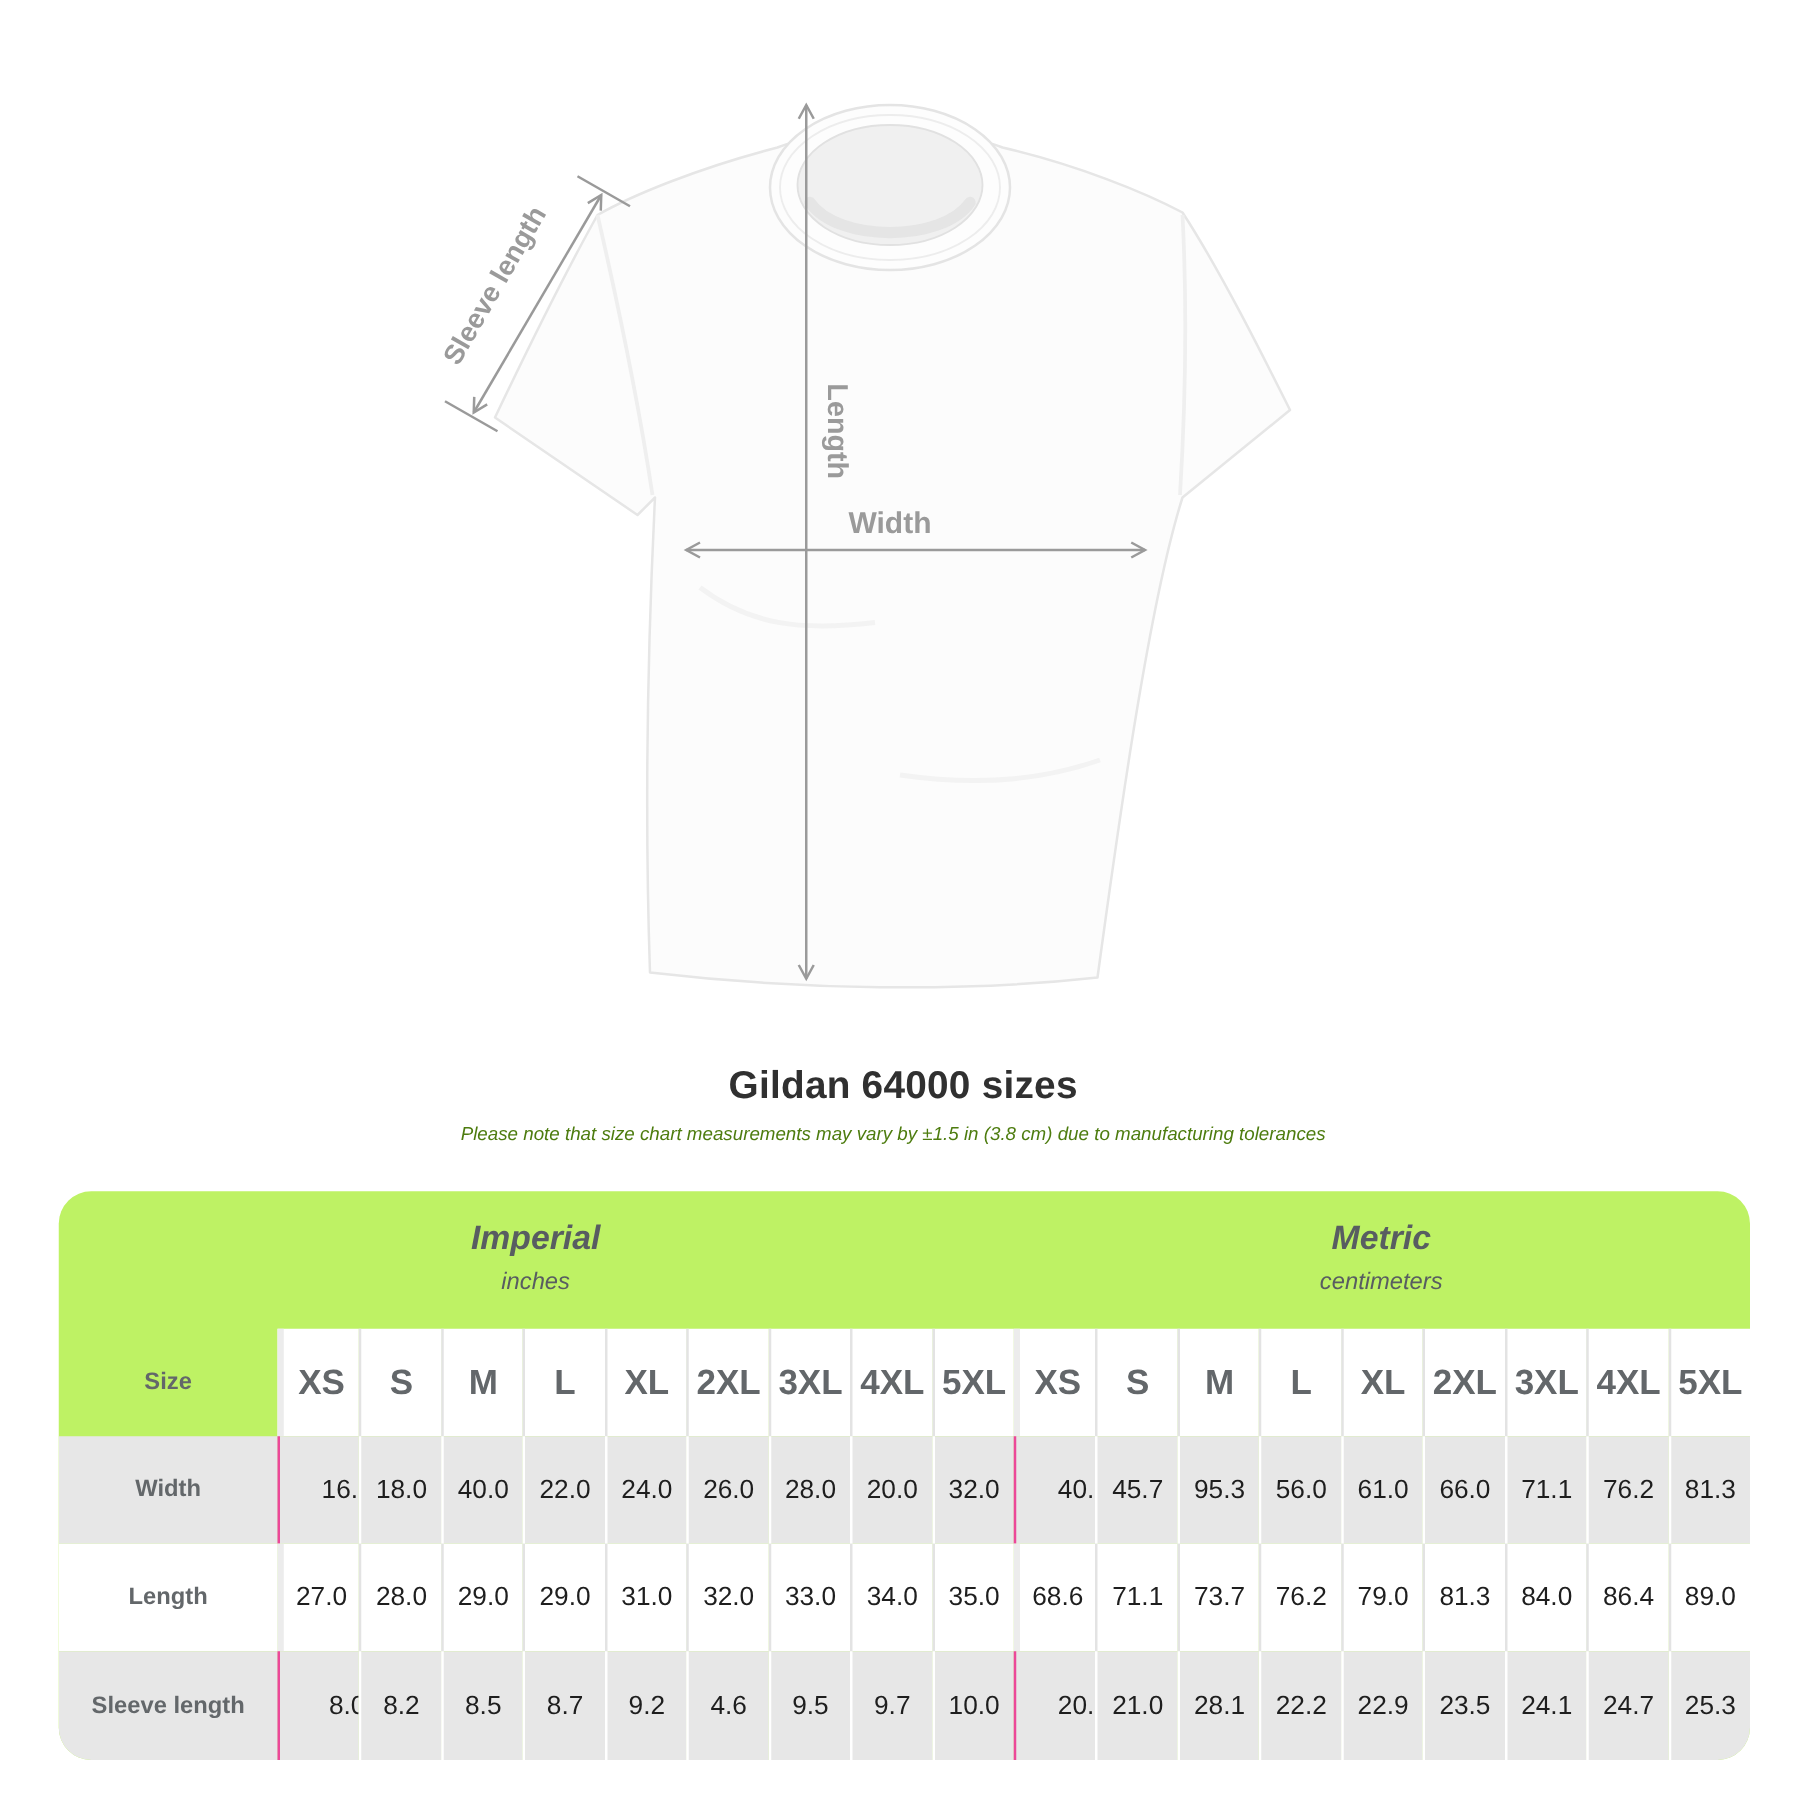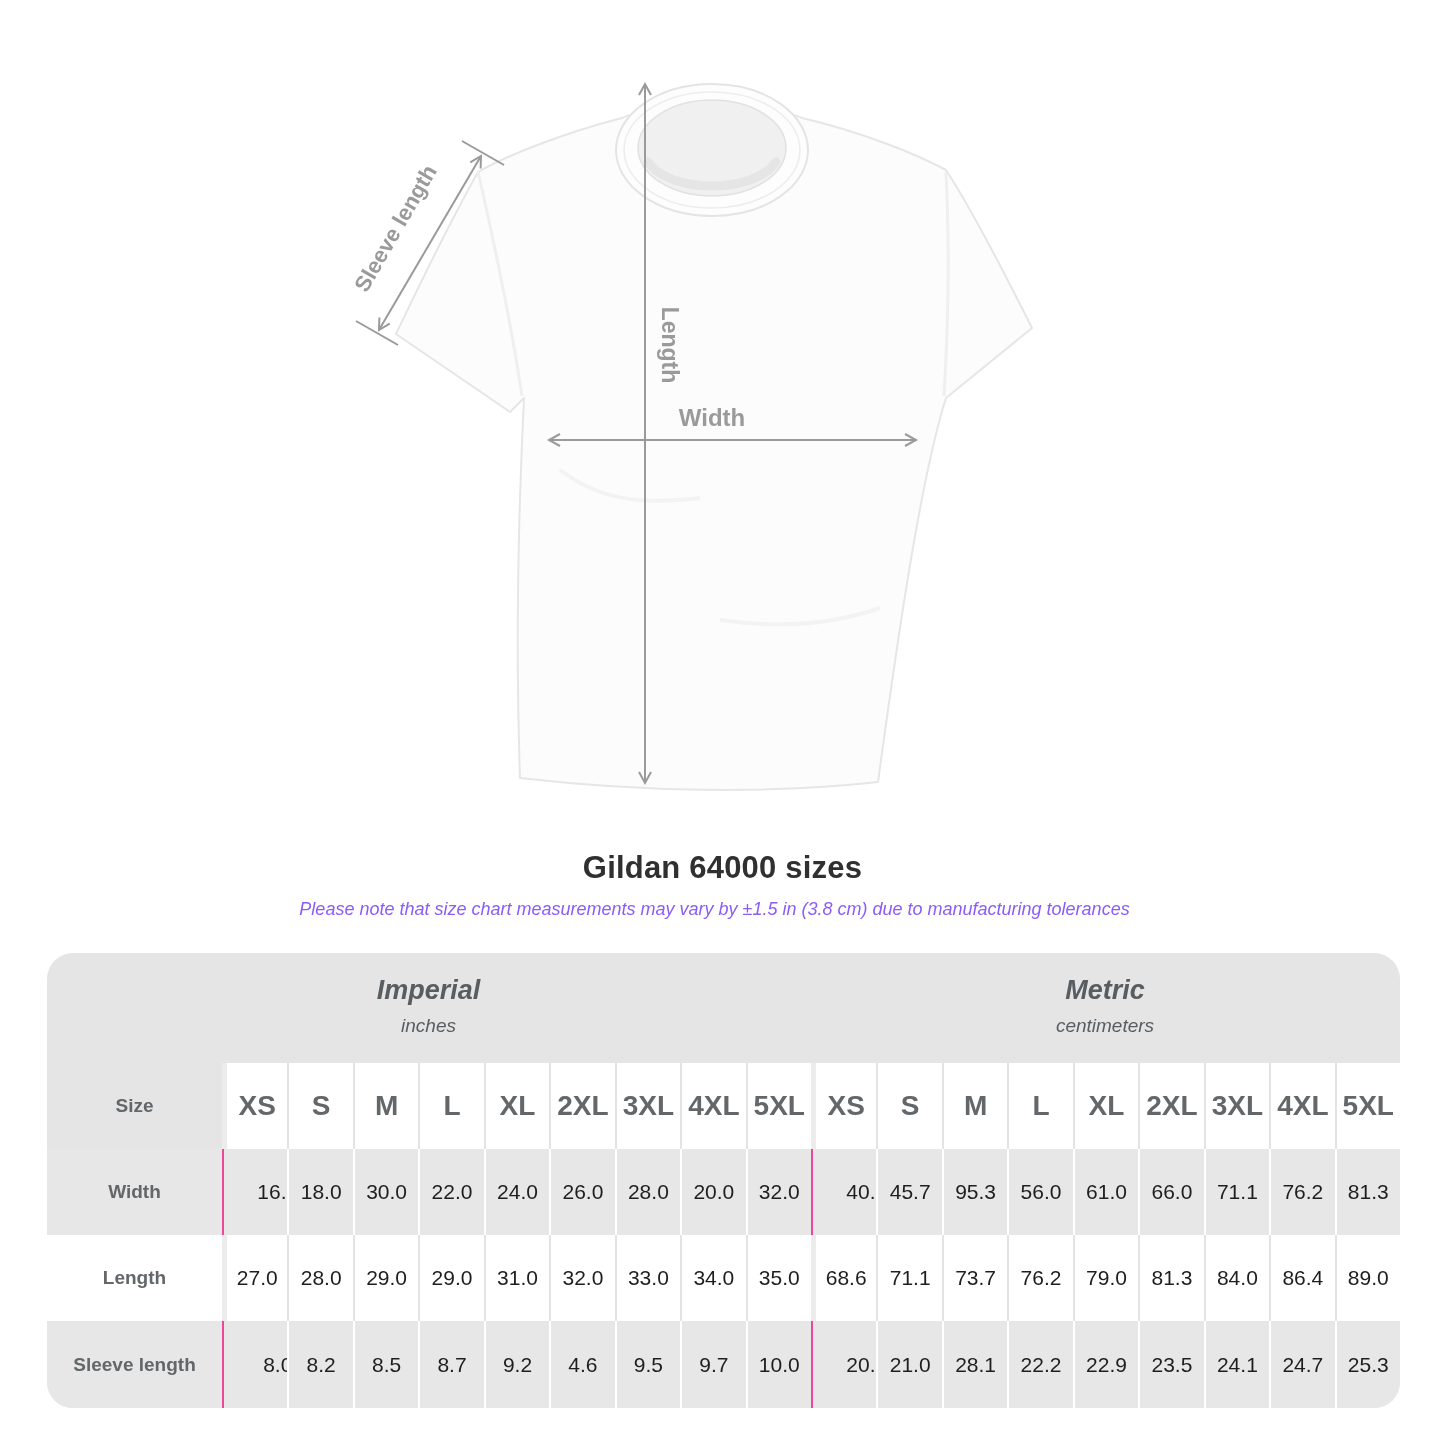--- a/index.html
+++ b/index.html
@@ -6,25 +6,25 @@
   .stage{
     position:relative;width:1445px;height:1445px;background:#ffffff;overflow:hidden;
     font-family:"Liberation Sans","DejaVu Sans",sans-serif;
   }
   
   .shirt-svg{position:absolute;top:0;left:0;}
   .measure-label{font-family:"Liberation Sans","DejaVu Sans",sans-serif;font-weight:bold;fill:#9a9a9a;}
   
   .caption{position:absolute;top:850px;left:0;width:100%;text-align:center;}
   .caption h1{margin:0;font-size:31px;font-weight:bold;color:#303030;letter-spacing:.2px;}
-  .caption p{margin:13px 16px 0 0;font-size:18px;font-style:italic;color:#8b5cf6;}
+  .caption p{margin:13px 16px 0 0;font-size:15px;font-style:italic;color:#4d7c0f;}
   
   .size-table{
     position:absolute;left:47px;top:953px;width:1353px;height:455px;
-    background:#e5e5e5;border-radius:26px;overflow:hidden;
+    background:#bef264;border-radius:26px;overflow:hidden;
   }
   .unit-band{position:absolute;top:0;left:0;height:110px;width:100%;}
   .unit-group{position:absolute;top:0;height:110px;text-align:center;}
   .unit-group.imperial{left:0;width:763px;}
   .unit-group.metric{left:763px;width:590px;}
   .unit-title{margin-top:22px;font-size:27px;font-weight:bold;font-style:italic;color:#585d61;}
   .unit-sub{margin-top:9px;font-size:19px;font-style:italic;color:#585d61;}
   .grid{
     position:absolute;top:110px;left:0;width:100%;height:345px;
     display:grid;grid-template-columns:175px repeat(18,1fr);
@@ -130,21 +130,21 @@
         <div class="cell rw head sep">M</div>
         <div class="cell rw head sep">L</div>
         <div class="cell rw head sep">XL</div>
         <div class="cell rw head sep">2XL</div>
         <div class="cell rw head sep">3XL</div>
         <div class="cell rw head sep">4XL</div>
         <div class="cell rw head sep">5XL</div>
         <div class="cell rg label">Width</div>
         <div class="cell rg val group">16.0</div>
         <div class="cell rg val sep">18.0</div>
-        <div class="cell rg val sep">30.0</div>
+        <div class="cell rg val sep">40.0</div>
         <div class="cell rg val sep">22.0</div>
         <div class="cell rg val sep">24.0</div>
         <div class="cell rg val sep">26.0</div>
         <div class="cell rg val sep">28.0</div>
         <div class="cell rg val sep">20.0</div>
         <div class="cell rg val sep">32.0</div>
         <div class="cell rg val group">40.6</div>
         <div class="cell rg val sep">45.7</div>
         <div class="cell rg val sep">95.3</div>
         <div class="cell rg val sep">56.0</div>

